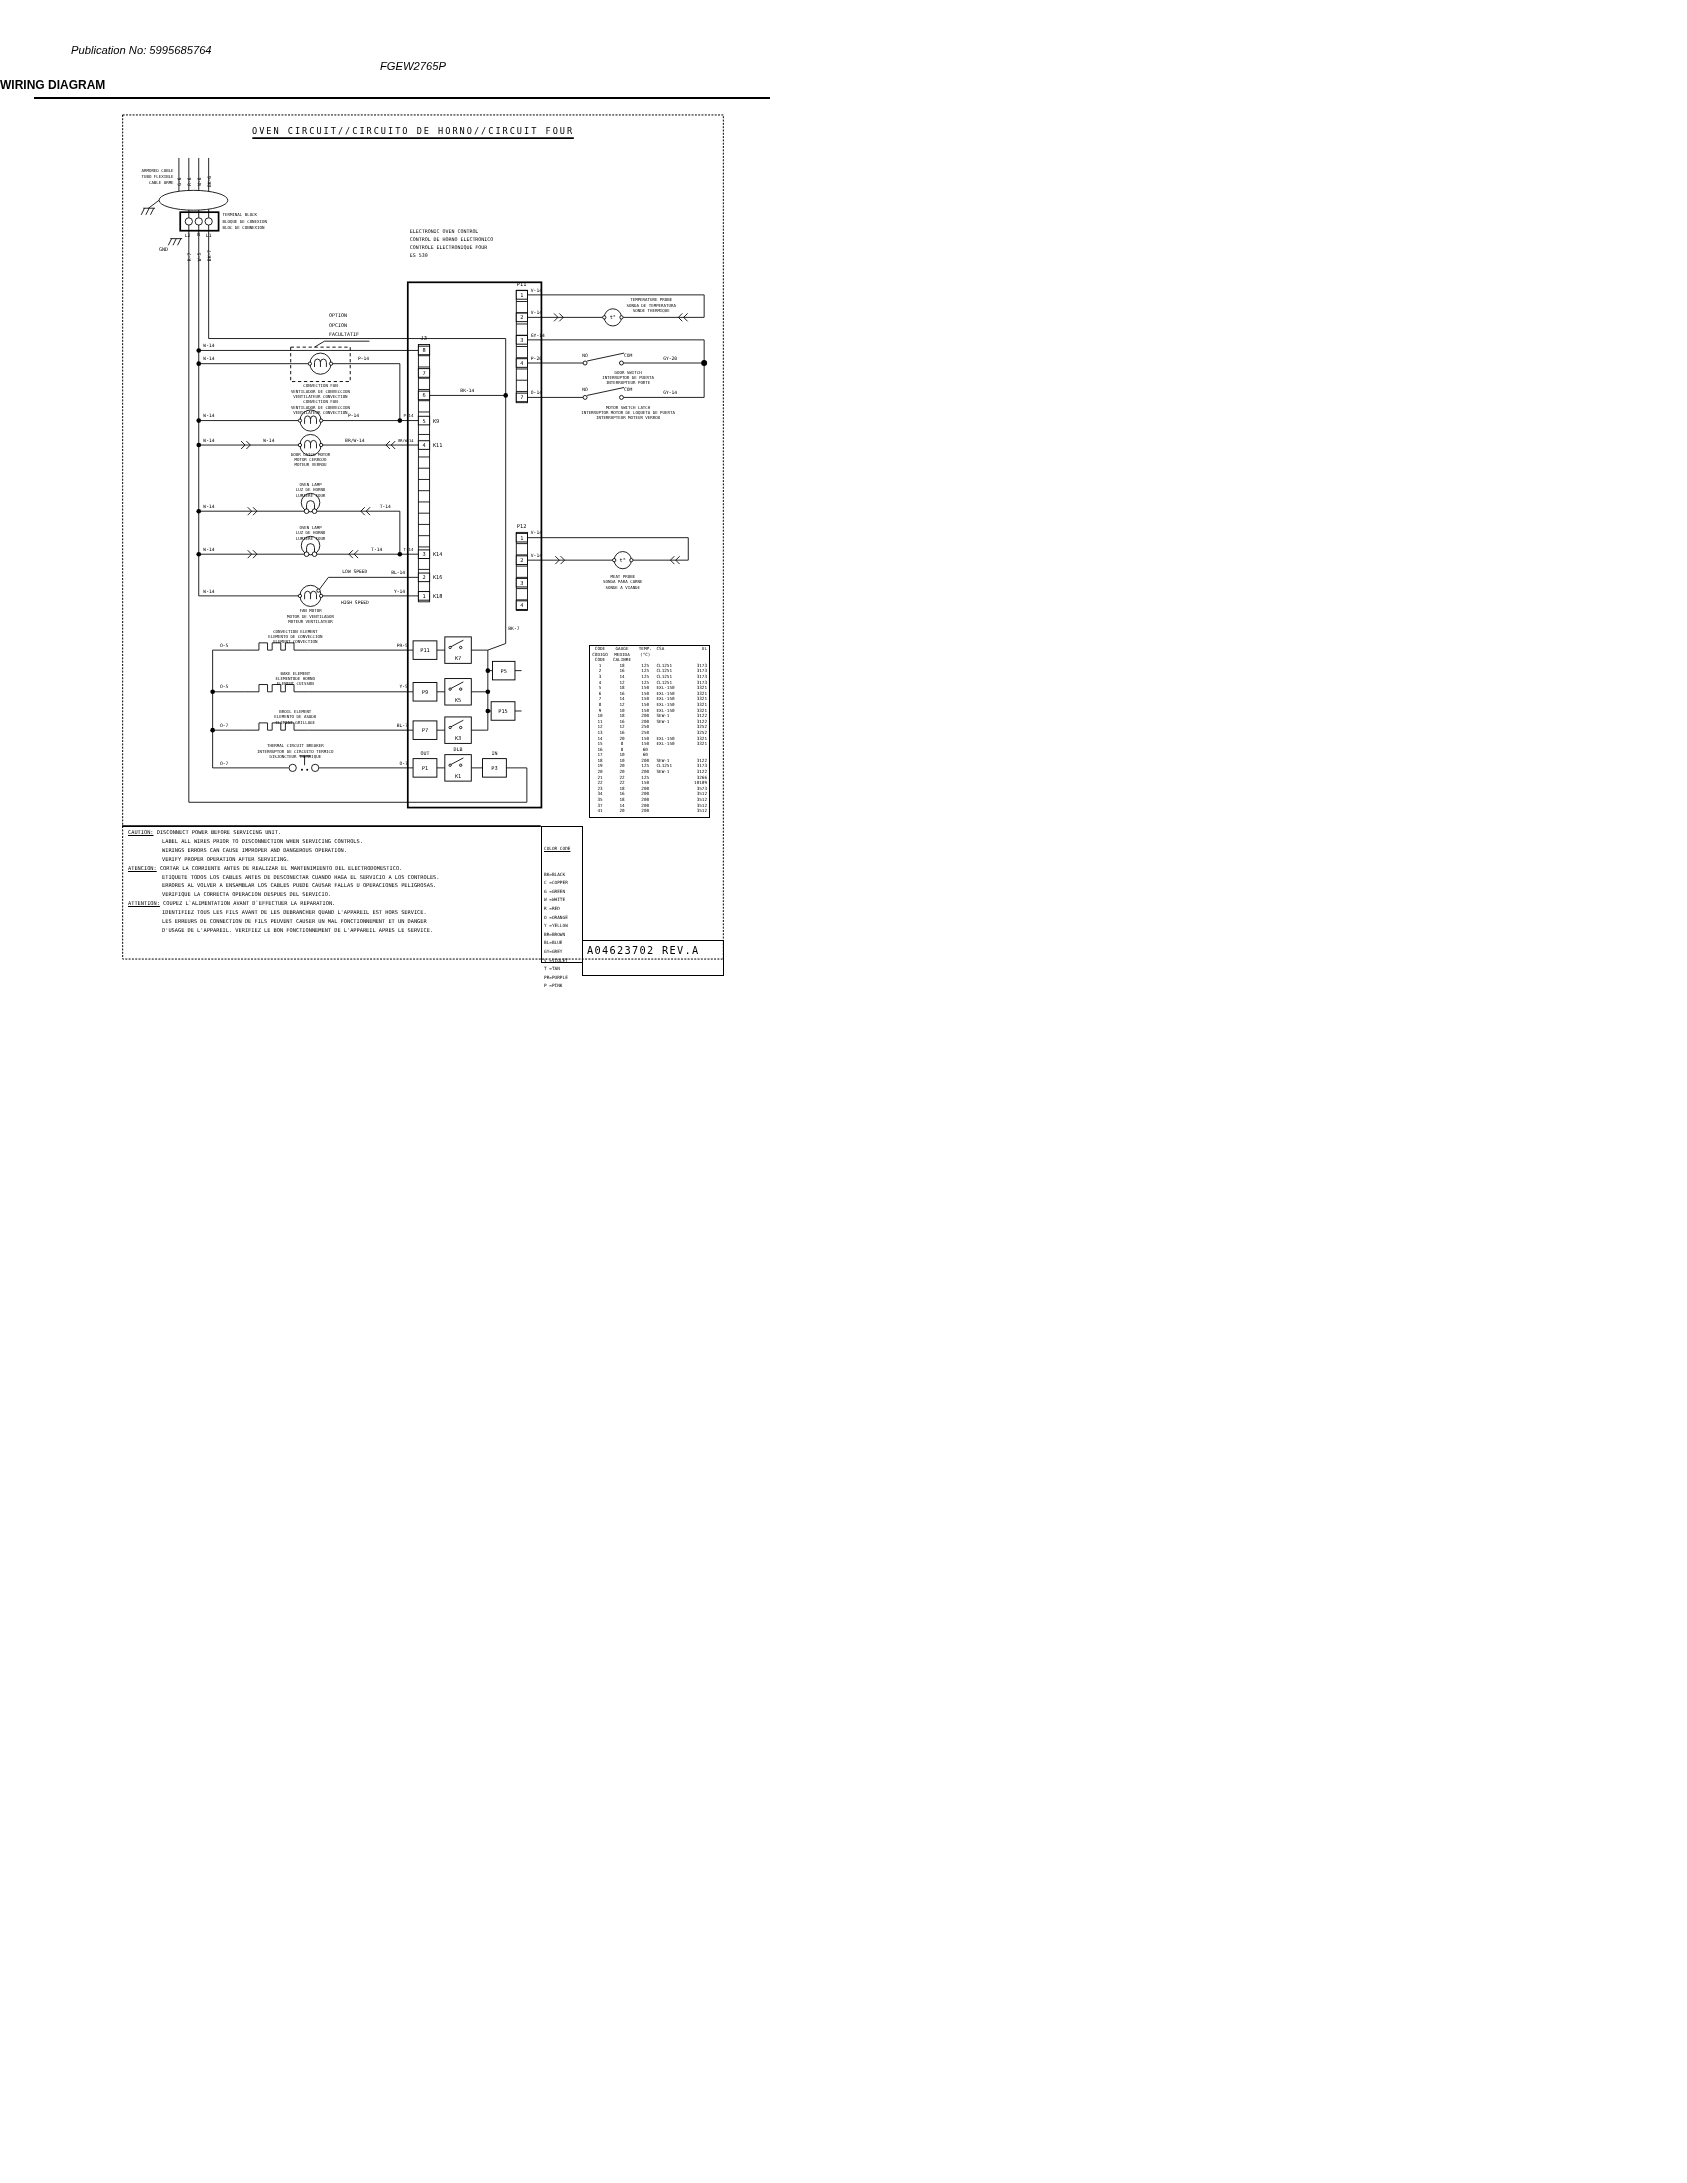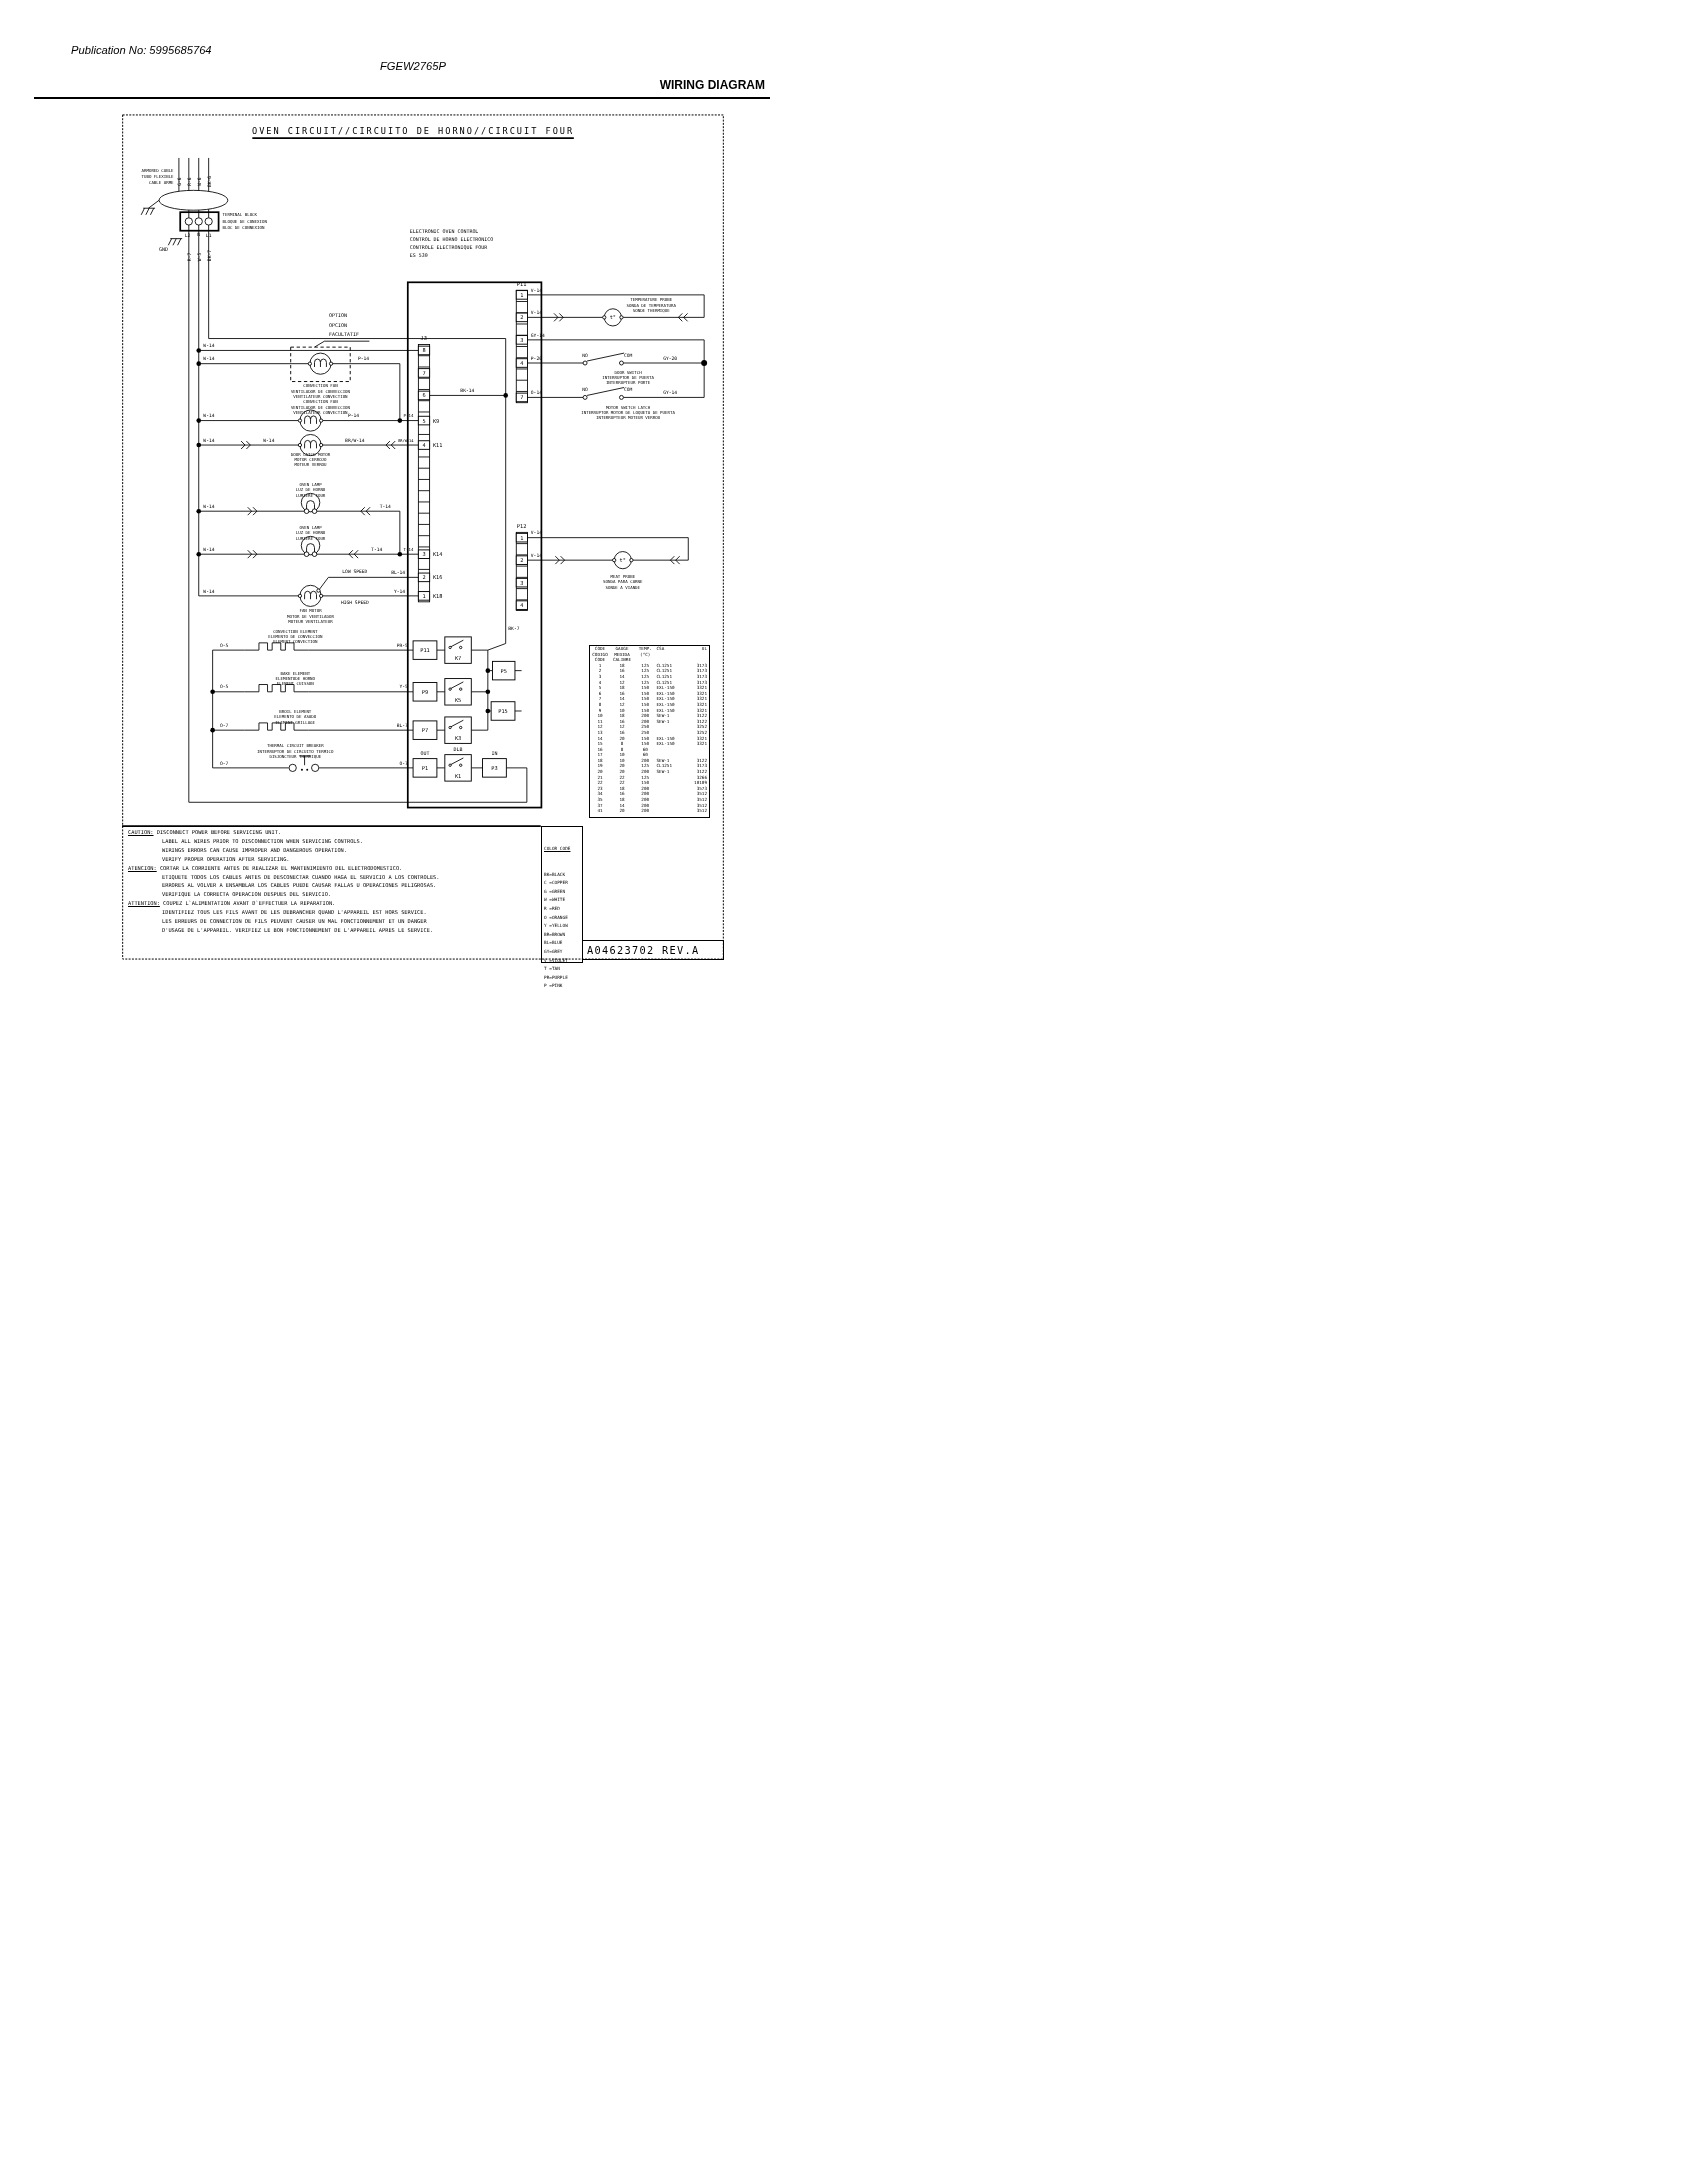--- a/index.html
+++ b/index.html
@@ -1,20 +1,20 @@
 <!DOCTYPE html>
 <html style="font-size:10.6px"><head>
 <meta charset="utf-8">
 <style>
   html,body{margin:0;padding:0;background:#fff;}
   .page{position:relative;width:844px;height:1092px;background:#fff;overflow:hidden;
         font-family:"DejaVu Sans Mono",monospace;color:#000;}
   .hdr{position:absolute;font-family:"Liberation Sans",sans-serif;font-size:11.2px;color:#000;font-style:italic;}
   .hrule{position:absolute;left:34px;top:97px;width:736px;height:2px;background:#000;}
-  .ttl{position:absolute;left:0;right:79px;top:78px;text-align:right;
+  .ttl{position:absolute;left:0;right:79px;top:78px;text-align:left;
        font-family:"Liberation Sans",sans-serif;font-weight:bold;font-size:12px;}
   svg text{fill:#000;}
   .w{stroke:#000;stroke-width:1.3;fill:none;}
   .wb{stroke:#000;stroke-width:2.6;fill:none;}
   .cw{stroke:#000;stroke-width:1.3;fill:#fff;}
   .cell{stroke:#000;stroke-width:1.4;fill:#fff;}
   .dot{fill:#000;stroke:none;}
   .dash{stroke:#000;stroke-width:1.4;fill:none;stroke-dasharray:5 4;}
   .bord{stroke:#000;stroke-width:1.5;fill:none;stroke-dasharray:3 2;}
   .t13{font-size:13px;letter-spacing:3px;text-anchor:middle;font-family:"DejaVu Sans Mono",monospace;}
@@ -36,21 +36,21 @@
   .tc:nth-child(5){width:18.5px;text-align:right;}
   
   .cc{position:absolute;left:541px;top:826px;width:38px;height:134px;border:1.1px solid #000;
       font-size:4.4px;line-height:8.6px;padding:0.7px 0 0 2px;white-space:pre;}
   .cc-title{text-decoration:underline;}
   
   .ca{position:absolute;left:128px;top:828px;width:413px;font-size:5.3px;line-height:8.9px;white-space:pre;}
   .ca-label{text-decoration:underline;}
   .ca-line{padding-left:34px;}
   
-  .pn{position:absolute;left:582px;top:940px;width:142px;height:20px;border:1.7px solid #000;
+  .pn{position:absolute;left:582px;top:940px;width:142px;height:36px;border:1.7px solid #000;
       font-size:10.3px;letter-spacing:1.3px;line-height:18.5px;padding-left:4px;box-sizing:border-box;}
 </style>
 </head>
 <body>
 
 <div class="page">
   <div class="hdr" style="left:71px;top:44px;">Publication No: 5995685764</div>
   <div class="hdr" style="left:380px;top:60px;">FGEW2765P</div>
   <div class="ttl">WIRING DIAGRAM</div>
   <div class="hrule"></div>

